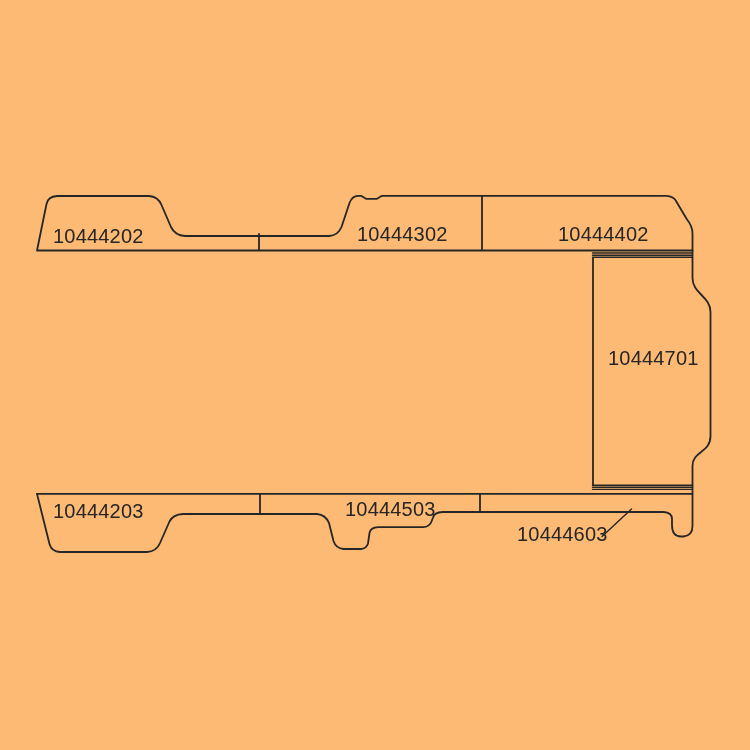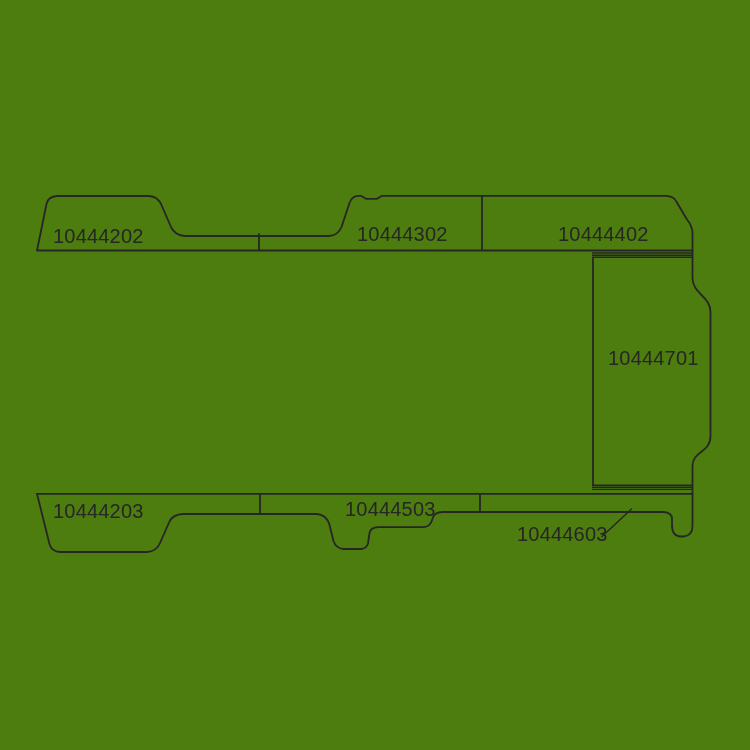--- a/index.html
+++ b/index.html
@@ -7,21 +7,21 @@
     padding: 0;
     background: #ffffff;
     width: 750px;
     height: 750px;
     overflow: hidden;
   }
   .stage {
     position: relative;
     width: 750px;
     height: 750px;
-    background: #4d7c0f;
+    background: #fdba74;
   }
   svg.diagram {
     display: block;
     width: 750px;
     height: 750px;
   }
   svg.diagram text {
     font-family: "Liberation Sans", sans-serif;
     font-size: 20px;
     letter-spacing: 0.2px;

